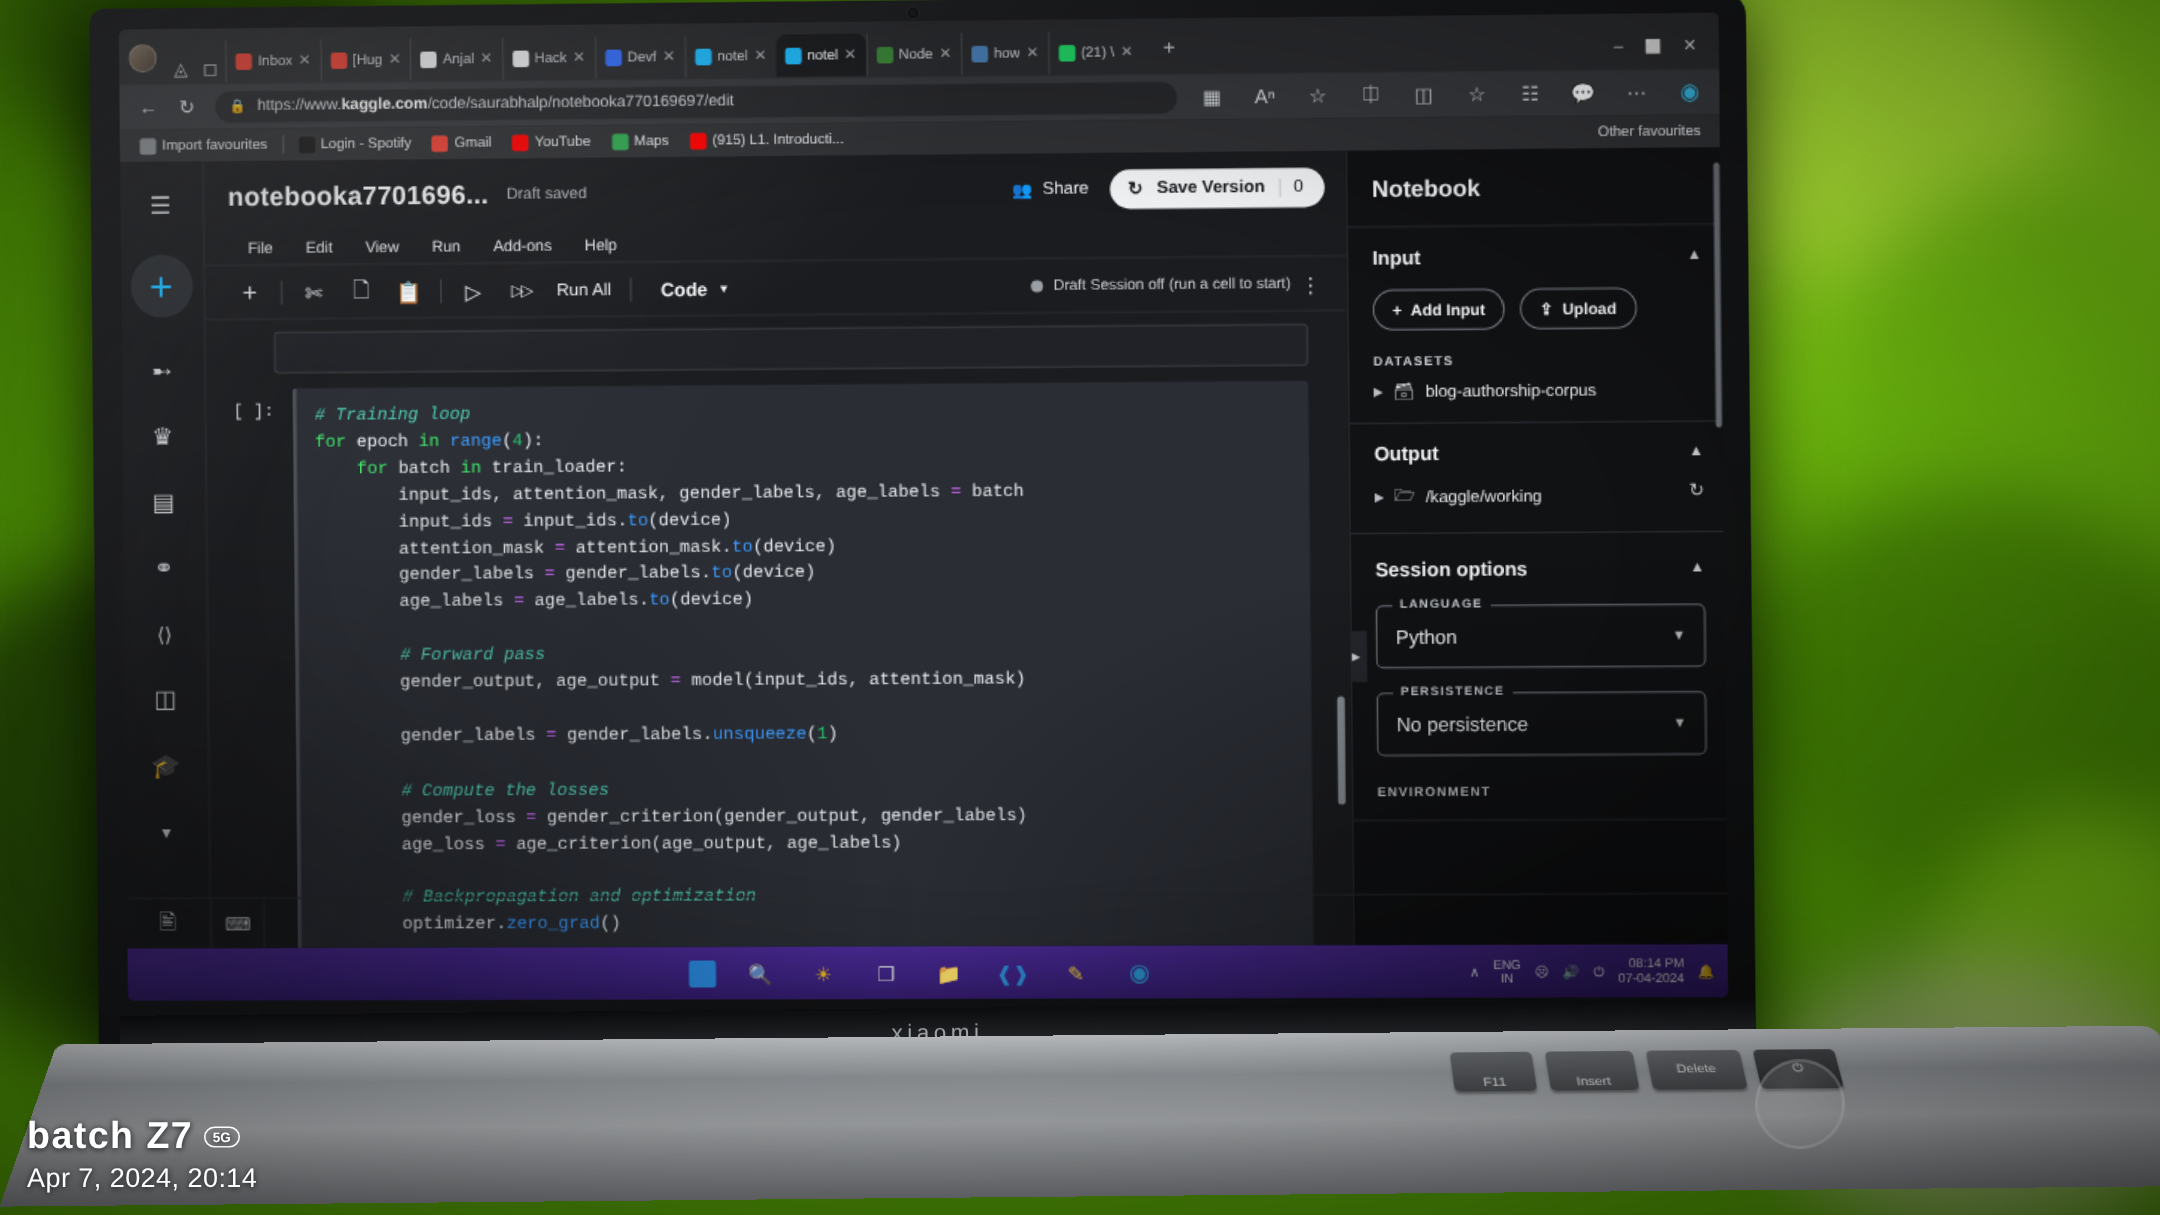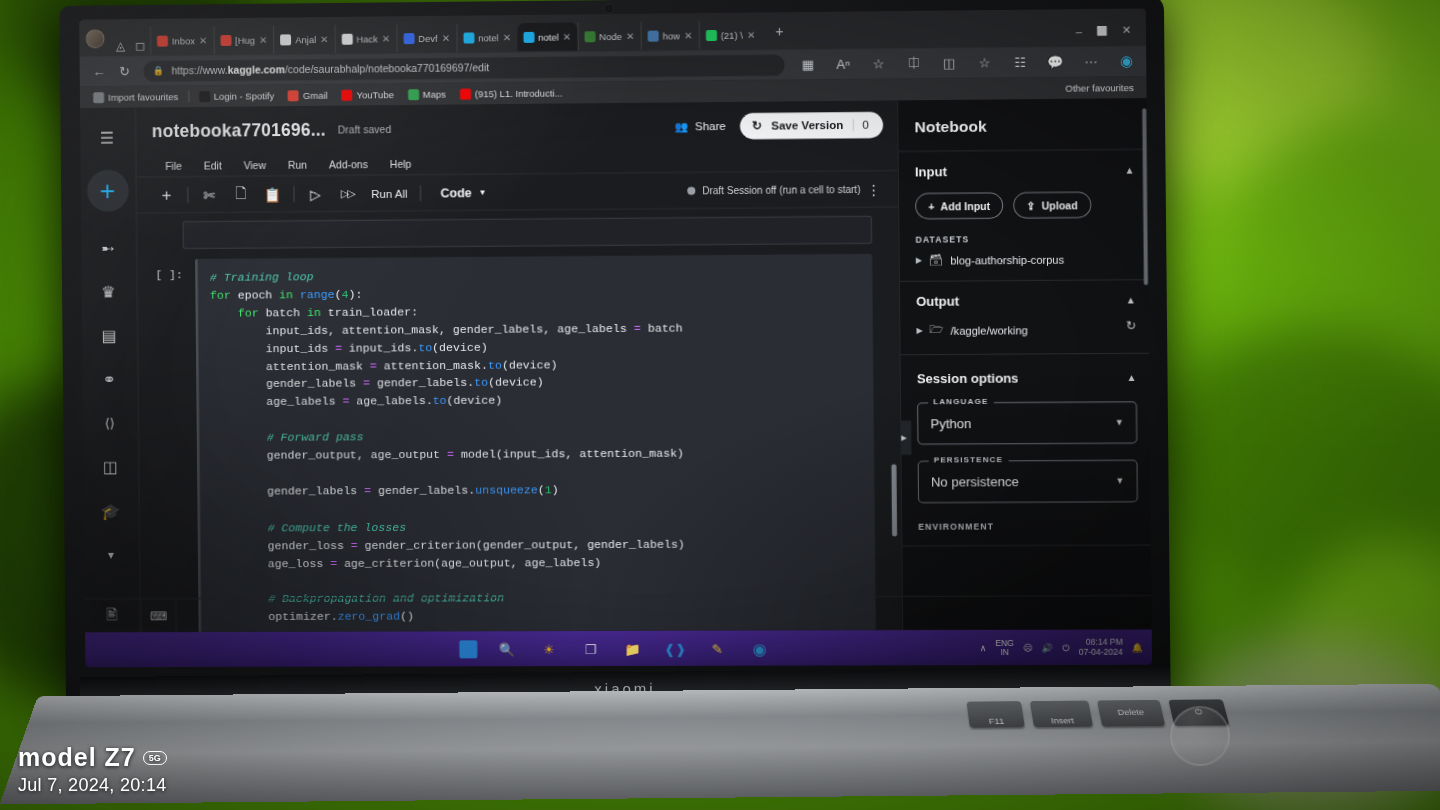--- a/index.html
+++ b/index.html
@@ -597,17 +597,17 @@
     <div class="key" style="left:1055px;top:16px;width:62px;height:30px;align-items:center;">Delete</div>
     <div class="key" style="left:1126px;top:16px;width:54px;height:30px;align-items:center;background:linear-gradient(180deg,#4a4d50,#303336);">⏻</div>
   </div>
   <div id="trackpad-hint"></div>
 </div>
 
 <div id="vignette"></div>
 
 <div id="wm">
   <div id="wm-brand">
-    <span>model Z7</span>
+    <span>batch Z7</span>
     <span id="wm-5g">5G</span>
   </div>
-  <div id="wm-date">Jul 7, 2024, 20:14</div>
+  <div id="wm-date">Apr 7, 2024, 20:14</div>
 </div>
 
 </body></html>

